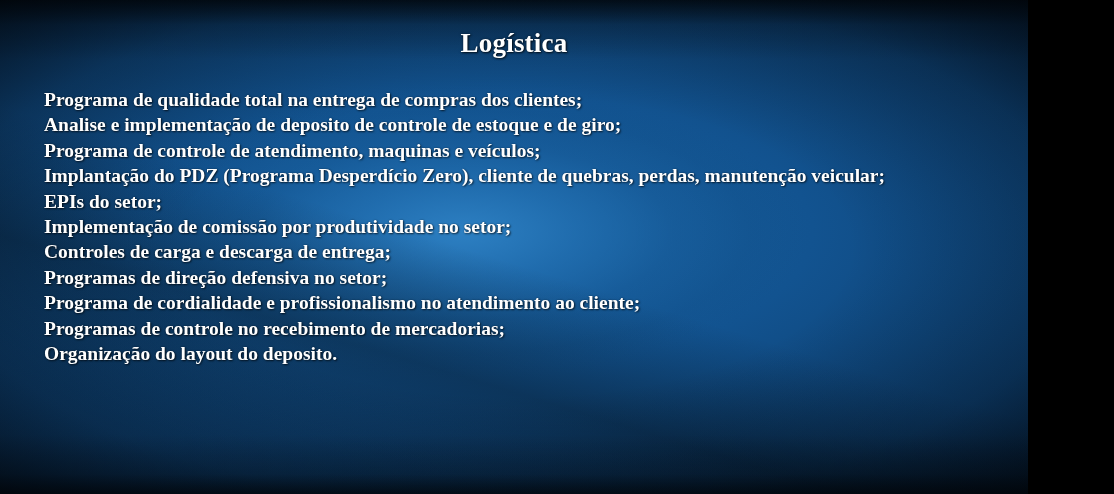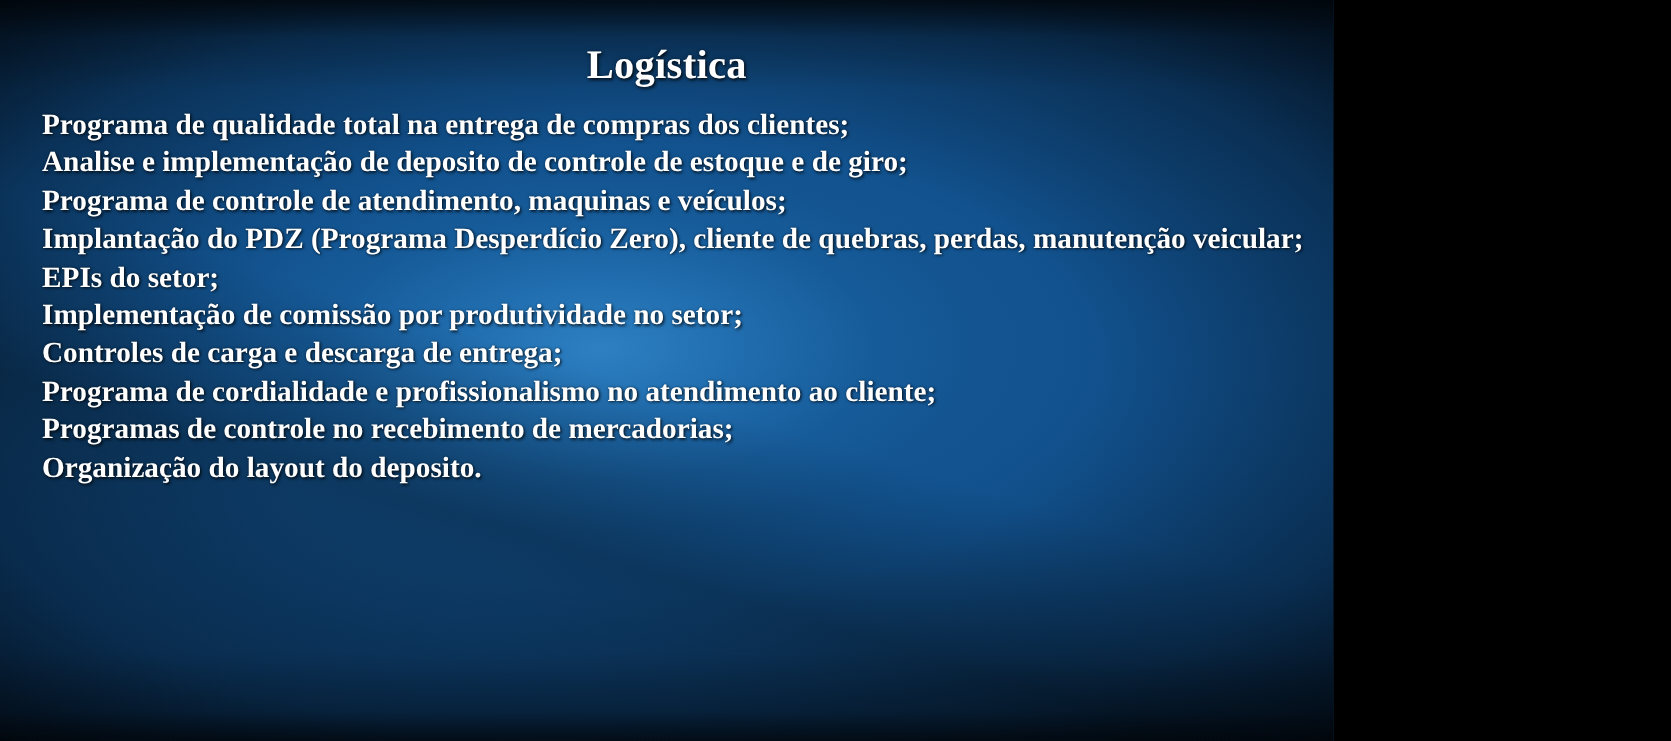--- a/index.html
+++ b/index.html
@@ -2,21 +2,21 @@
 <html><head>
 <meta charset="utf-8">
 <style>
   html, body {
     margin: 0;
     padding: 0;
     background: #000;
   }
   #slide {
     position: relative;
-    width: 889px;
+    width: 1028px;
     height: 494px;
     overflow: hidden;
     font-family: "Liberation Serif", "DejaVu Serif", serif;
     
     background-color: #07161f;
   }
   
   #bg-glow-core,
   #bg-glow-mid,
   #bg-vignette,
@@ -83,21 +83,21 @@
     font-size: 27px;
     font-weight: bold;
     letter-spacing: 0.2px;
     text-shadow: 1px 1px 2px rgba(0,0,0,0.70), 0 0 3px rgba(0,0,0,0.45);
   }
   #body-list {
     position: absolute;
     left: 28px;
     top: 71px;
     right: 12px;
-    margin: 0;
+    margin: 16px;
     padding: 0;
     list-style: none;
   }
   #body-list li {
     color: #ffffff;
     font-size: 19.5px;
     font-weight: bold;
     line-height: 25.4px;
     white-space: nowrap;
     text-shadow: 1px 1px 2px rgba(0,0,0,0.65), 0 0 2px rgba(0,0,0,0.40);
@@ -118,19 +118,20 @@
     <h1 id="slide-title">Logística</h1>
 
     <ul id="body-list">
       <li>Programa de qualidade total na entrega de compras dos clientes;</li>
       <li>Analise e implementação de deposito de controle de estoque e de giro;</li>
       <li>Programa de controle de atendimento, maquinas e veículos;</li>
       <li>Implantação do PDZ (Programa Desperdício Zero), cliente de quebras, perdas, manutenção veicular;</li>
       <li>EPIs do setor;</li>
       <li>Implementação de comissão por produtividade no setor;</li>
       <li>Controles de carga e descarga de entrega;</li>
+      <li>Programas de direção defensiva no setor;</li>
       <li>Programa de cordialidade e profissionalismo no atendimento ao cliente;</li>
       <li>Programas de controle no recebimento de mercadorias;</li>
       <li>Organização do layout do deposito.</li>
     </ul>
 
   </div>
 </div>
 
 </body></html>

